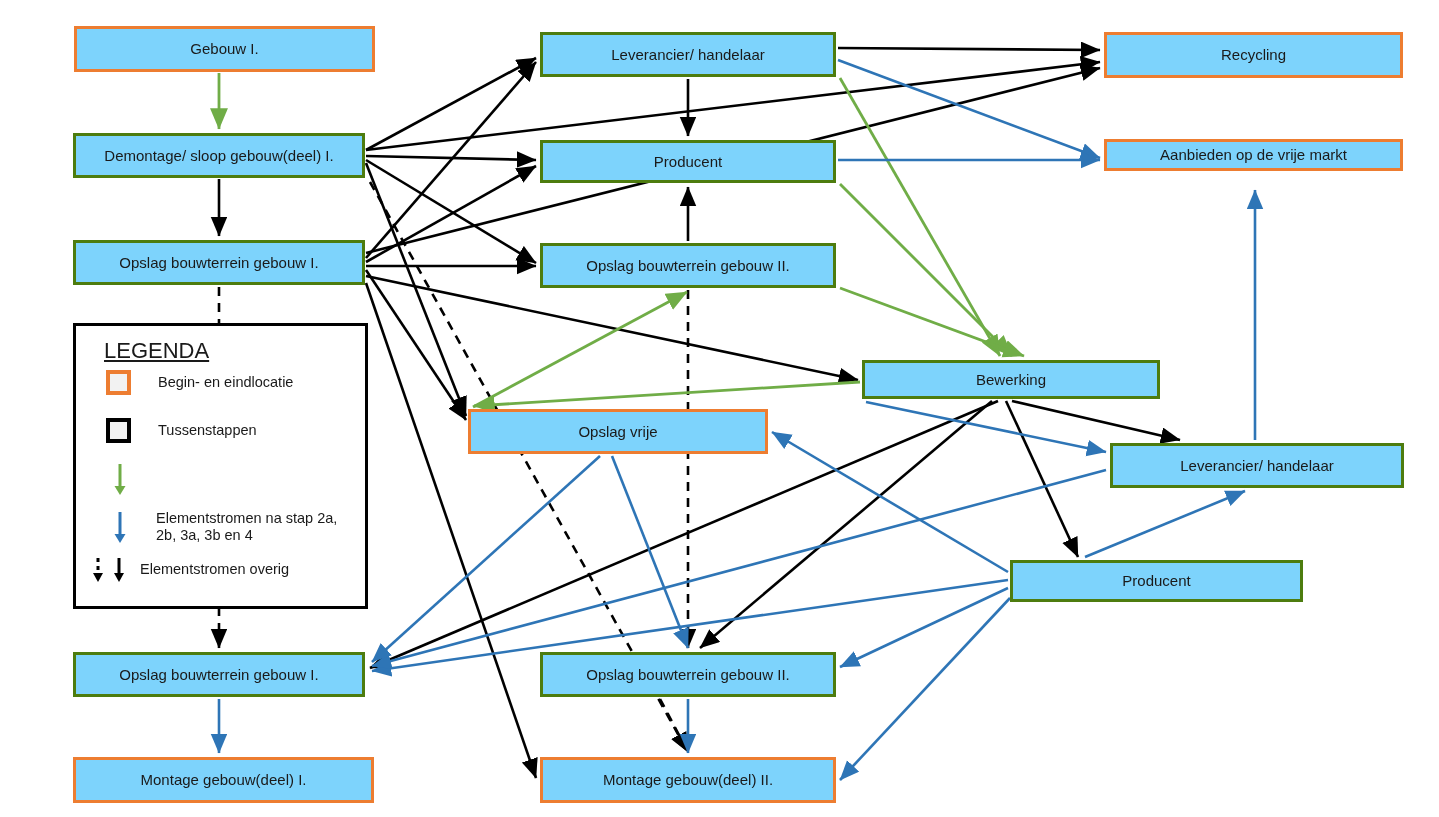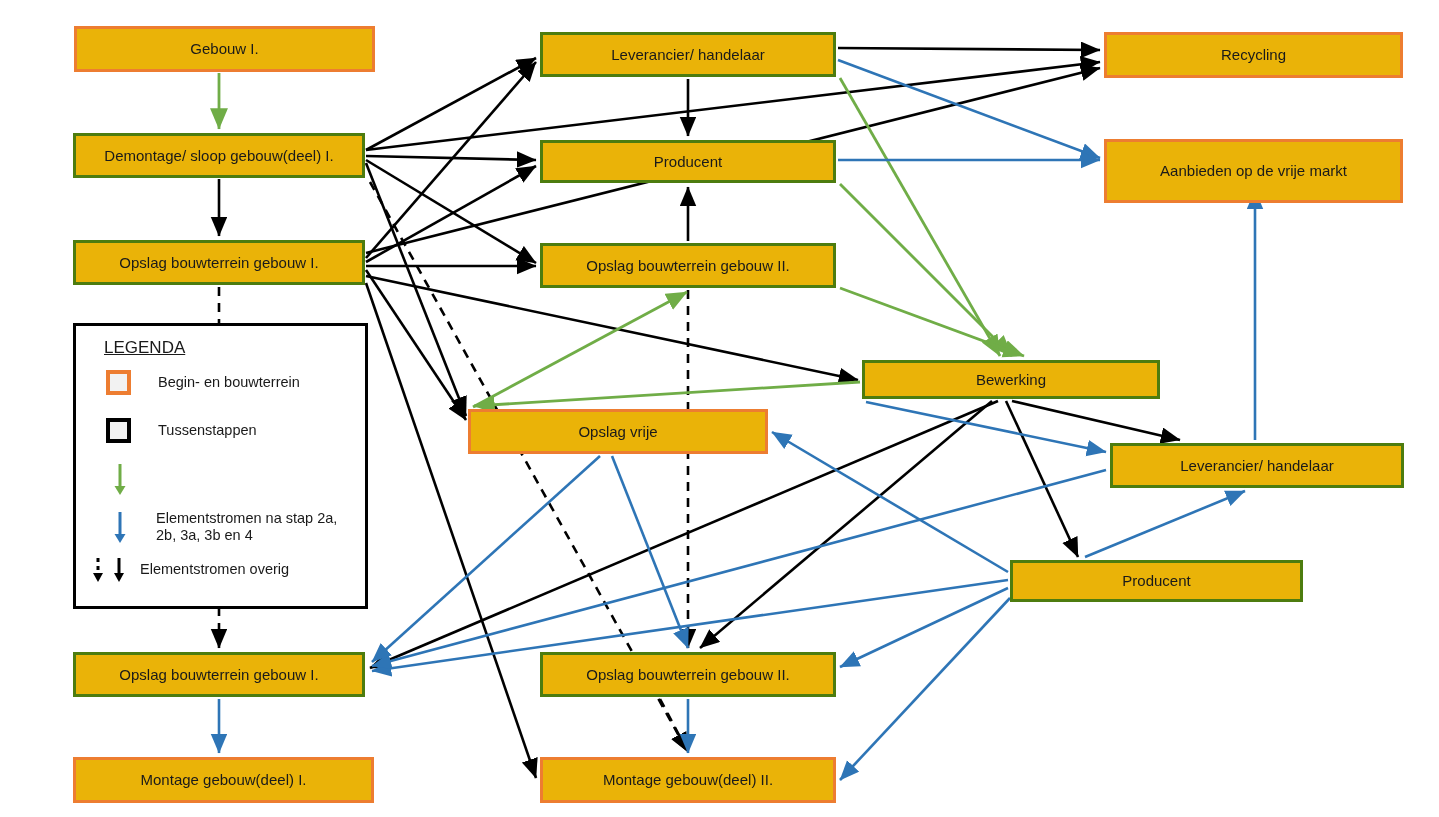--- a/index.html
+++ b/index.html
@@ -1,23 +1,23 @@
 <!DOCTYPE html>
 <html><head>
 <meta charset="utf-8">
 <style>
   html,body{margin:0;padding:0;background:#ffffff;}
   body{font-family:"Liberation Sans", sans-serif;}
   #stage{position:relative;width:1439px;height:817px;background:#ffffff;overflow:hidden;}
   svg#wires{position:absolute;left:0;top:0;width:1439px;height:817px;}
-  .node{position:absolute;box-sizing:border-box;background:#eab308;display:flex;align-items:center;justify-content:center;text-align:center;color:#1a1a1a;font-size:15px;line-height:1.15;padding:2px 6px;}
+  .node{position:absolute;box-sizing:border-box;background:#7dd3fc;display:flex;align-items:center;justify-content:center;text-align:center;color:#1a1a1a;font-size:15px;line-height:1.15;padding:2px 6px;}
   .node.begin{border:3px solid #ED7D31;}
   .node.step{border:3px solid #4d7c0f;}
   .legend-box{position:absolute;box-sizing:border-box;background:#ffffff;border:3px solid #000;}
-  .legend-title{position:absolute;font-size:17px;color:#1a1a1a;text-decoration:underline;}
+  .legend-title{position:absolute;font-size:22px;color:#1a1a1a;text-decoration:underline;}
   .legend-row{position:absolute;display:flex;align-items:center;}
   .swatch{width:25px;height:25px;background:#F2F2F2;box-sizing:border-box;}
   .swatch.orange{border:4px solid #ED7D31;}
   .swatch.black{border:4px solid #000000;}
   .legend-text{font-size:14.5px;color:#1a1a1a;line-height:1.18;}
   .la{width:28px;display:flex;justify-content:center;}
 </style>
 </head>
 <body>
 
@@ -123,41 +123,41 @@
       </div>
       <div class="node step" style="left: 540px; top: 652px; width: 296px; height: 45px;">
         <span>Opslag bouwterrein gebouw II.</span>
       </div>
       <div class="node begin" style="left: 540px; top: 757px; width: 296px; height: 46px;">
         <span>Montage gebouw(deel) II.</span>
       </div>
       <div class="node begin" style="left: 1104px; top: 32px; width: 299px; height: 46px;">
         <span>Recycling</span>
       </div>
-      <div class="node begin" style="left: 1104px; top: 139px; width: 299px; height: 64px; text-align: right;">
+      <div class="node begin" style="left: 1104px; top: 139px; width: 299px; height: 32px; text-align: right;">
         <span>Aanbieden op de vrije markt</span>
       </div>
       <div class="node step" style="left: 862px; top: 360px; width: 298px; height: 39px;">
         <span>Bewerking</span>
       </div>
       <div class="node step" style="left: 1110px; top: 443px; width: 294px; height: 45px;">
         <span>Leverancier/ handelaar</span>
       </div>
       <div class="node step" style="left: 1010px; top: 560px; width: 293px; height: 42px;">
         <span>Producent</span>
       </div>
     </div>
 
   <div class="legend-box" style="left:73px;top:323px;width:295px;height:286px;">
   </div>
   <div class="legend-title" style="left:104px;top:338px;">LEGENDA</div>
 
   <div class="legend-row" style="left:106px;top:370px;width:250px;">
     <span class="swatch orange"></span>
-    <span class="legend-text" style="margin-left:27px;">Begin- en bouwterrein</span>
+    <span class="legend-text" style="margin-left:27px;">Begin- en eindlocatie</span>
   </div>
 
   <div class="legend-row" style="left:106px;top:418px;width:250px;">
     <span class="swatch black"></span>
     <span class="legend-text" style="margin-left:27px;">Tussenstappen</span>
   </div>
 
   <div class="legend-row" style="left:106px;top:462px;width:250px;">
     <span class="la">
       <svg width="16" height="34" viewBox="0 0 16 34">

